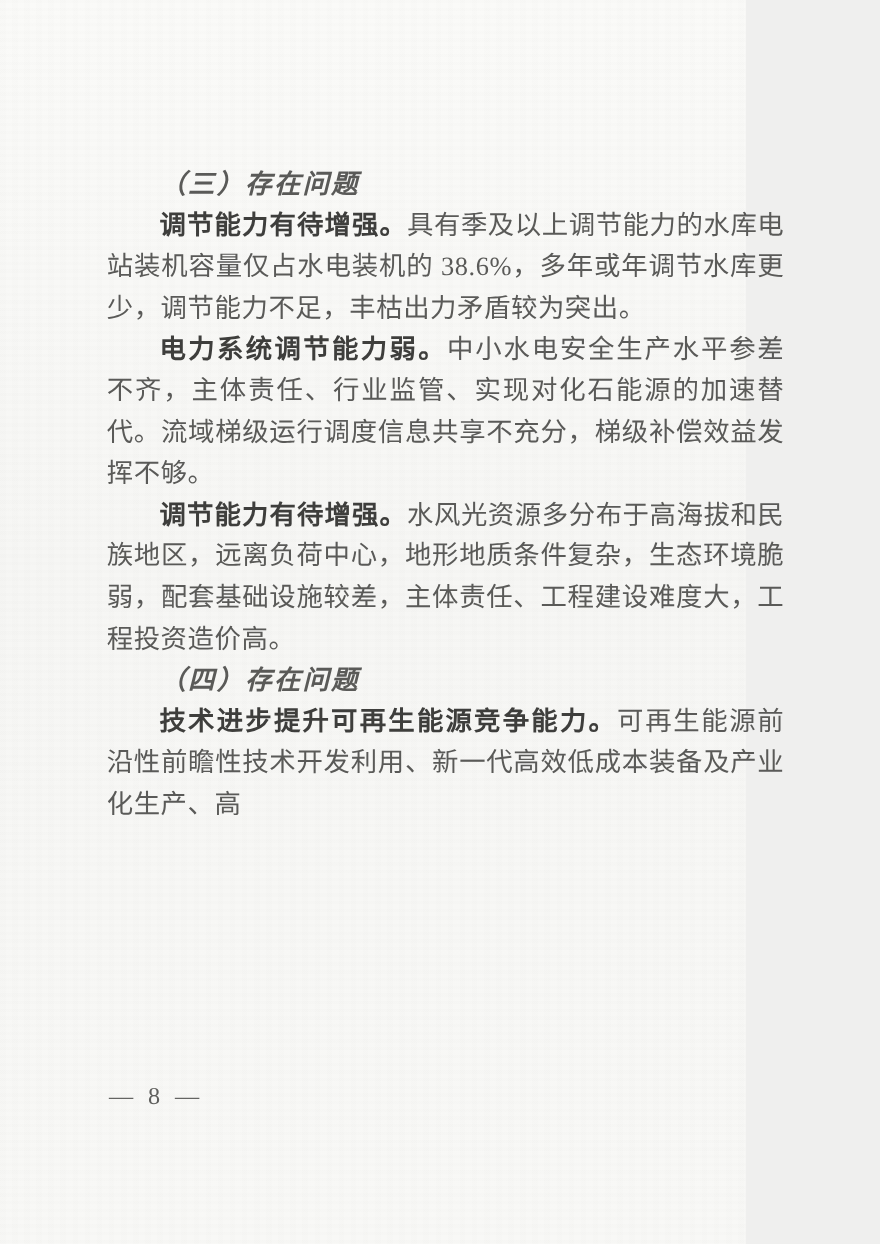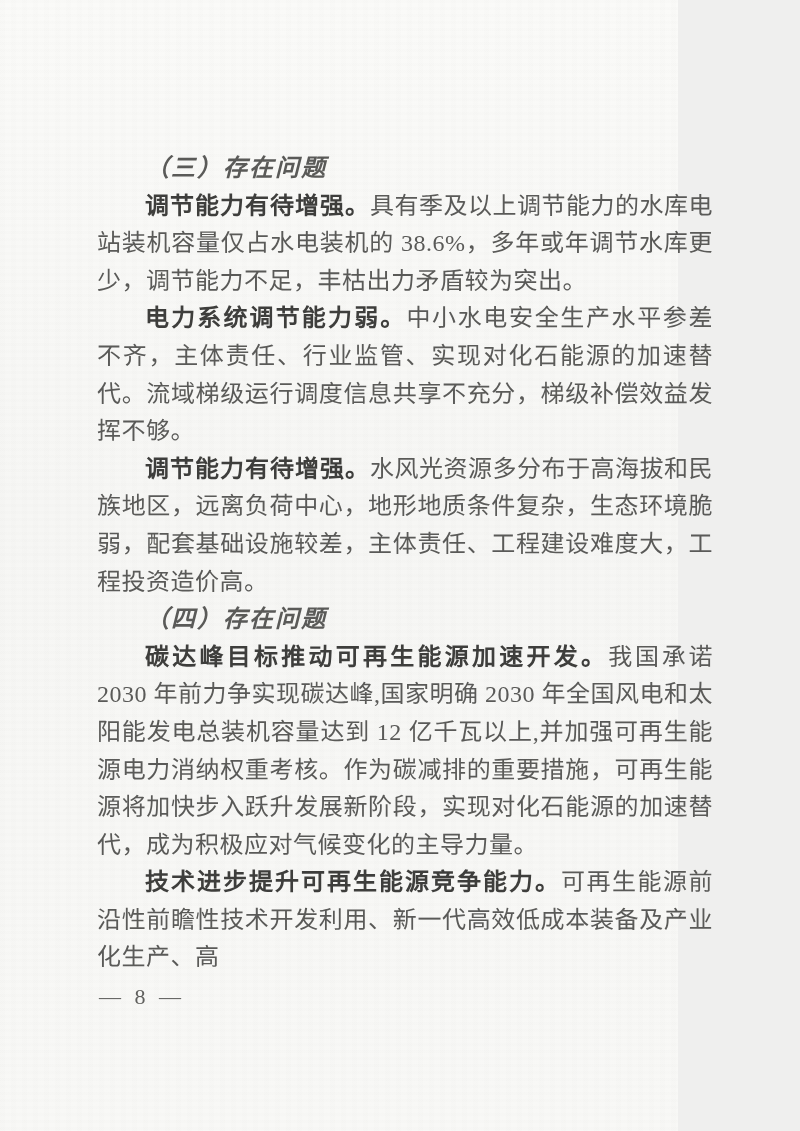--- a/index.html
+++ b/index.html
@@ -83,20 +83,19 @@
 
     <p class="para"><span class="lead">调节能力有待增强。</span><span class="rest">具有季及以上调节能力的水库电站装机容量仅占水电装机的 38.6%，多年或年调节水库更少，调节能力不足，丰枯出力矛盾较为突出。</span></p>
 
     <p class="para"><span class="lead">电力系统调节能力弱。</span><span class="rest">中小水电安全生产水平参差不齐，主体责任、行业监管、实现对化石能源的加速替代。流域梯级运行调度信息共享不充分，梯级补偿效益发挥不够。</span></p>
 
 
     <p class="para"><span class="lead">调节能力有待增强。</span><span class="rest">水风光资源多分布于高海拔和民族地区，远离负荷中心，地形地质条件复杂，生态环境脆弱，配套基础设施较差，主体责任、工程建设难度大，工程投资造价高。</span></p>
 
     <h3 class="sec-heading">（四）存在问题</h3>
 
-    <p class="para"><span class="lead">碳达峰目标推动可再生能源加速开发。</span><span class="rest">我国承诺 2030 年前力争实现碳达峰,国家明确 2030 年全国风电和太阳能发电总装机容量达到 12 亿千瓦以上,并加强可再生能源电力消纳权重考核。作为碳减排的重要措施，可再生能源将加快步入跃升发展新阶段，实现对化石能源的加速替代，成为积极应对气候变化的主导力量。</span></p>
 
     <p class="para"><span class="lead">技术进步提升可再生能源竞争能力。</span><span class="rest">可再生能源前沿性前瞻性技术开发利用、新一代高效低成本装备及产业化生产、高</span></p>
 
   </div>
 
   <div class="page-number">— 8 —</div>
 </div>
 
 </body></html>

